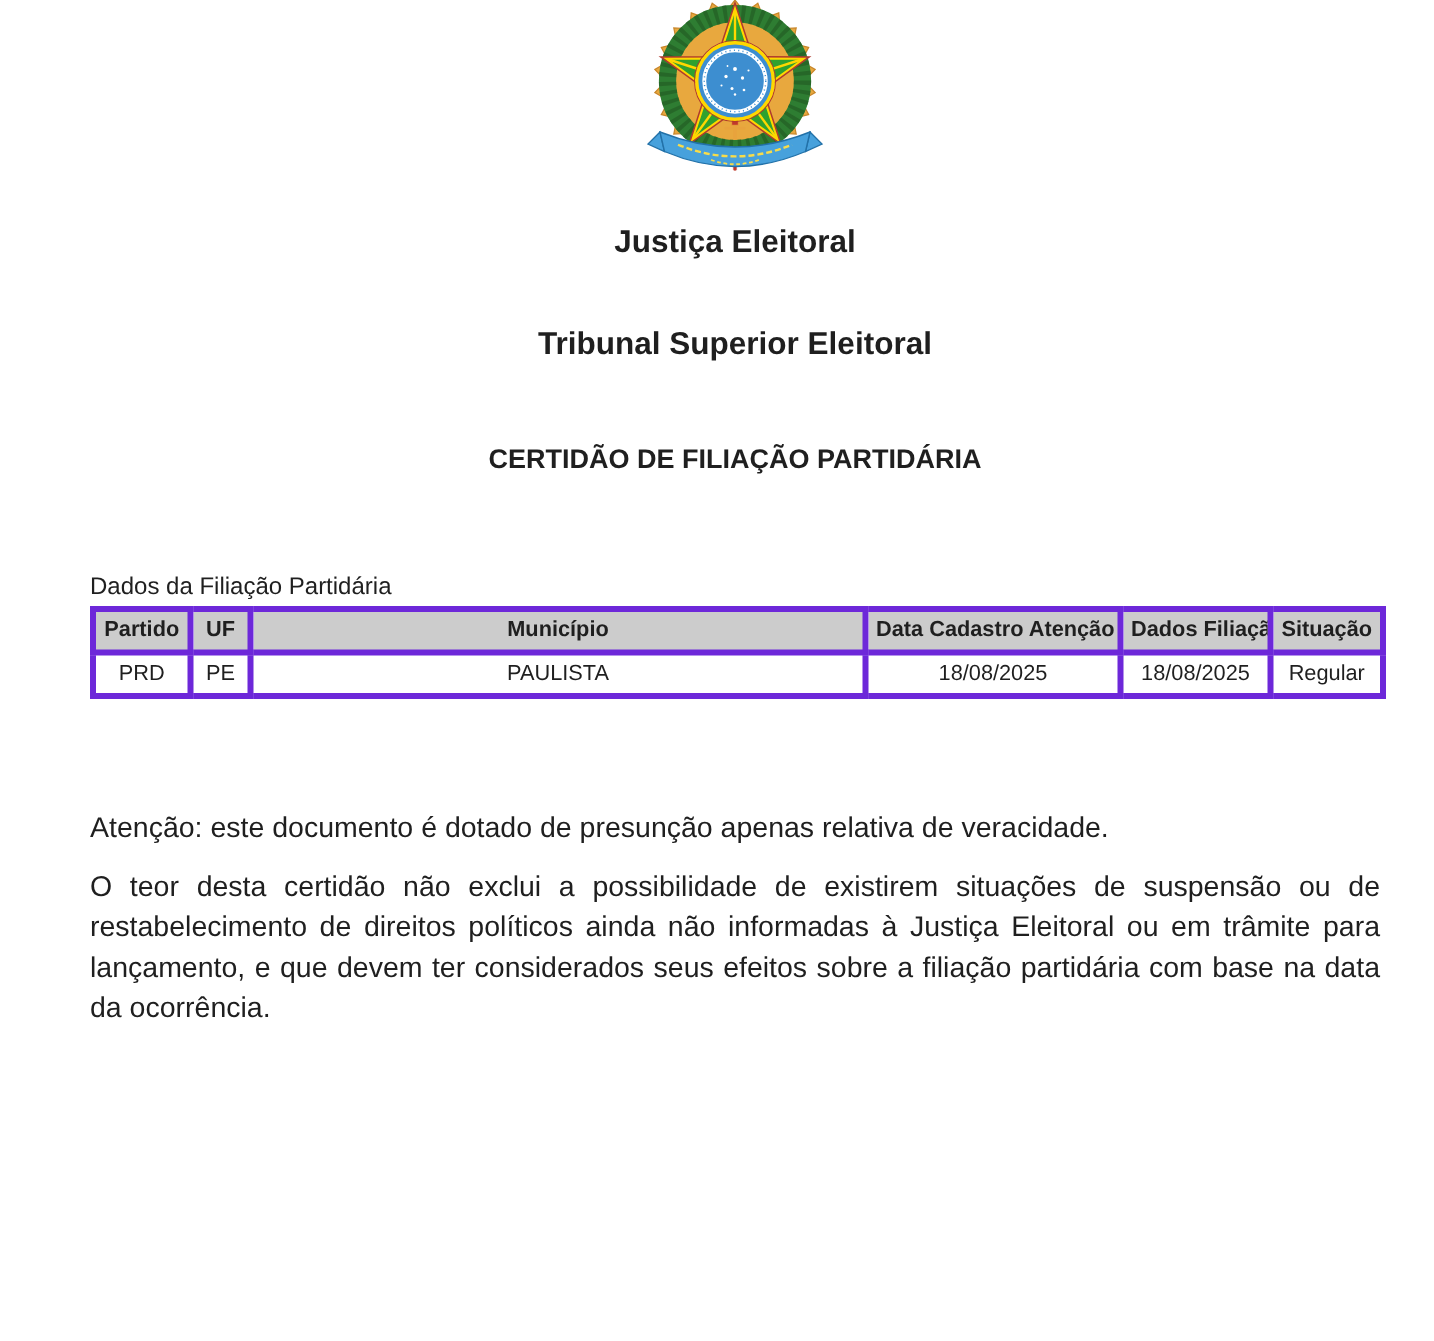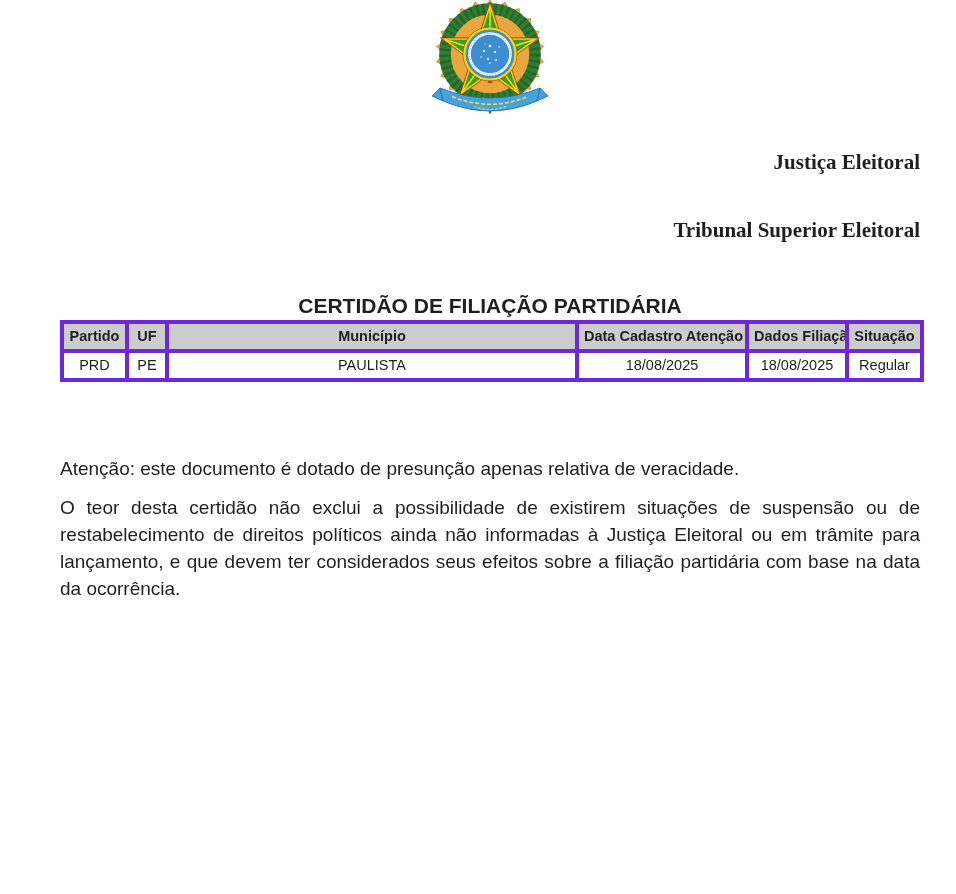--- a/index.html
+++ b/index.html
@@ -11,28 +11,27 @@
   body{
     width:956px;height:894px;overflow:hidden;
     font-family:"Liberation Sans","DejaVu Sans",sans-serif;
     color:var(--text);
   }
   .page{width:860px;margin:0 0 0 60px;}
 
   .emblem{display:block;margin:0 auto;}
 
   .org-line{
-    text-align:right;font-size:21px;line-height:28px;font-weight:bold;
+    text-align:center;font-size:21px;line-height:28px;font-weight:bold;
     margin:0;
-    font-family:Liberation Serif, serif;
   }
   .org-line.first{margin-top:32px;}
   .org-line.second{margin-top:40px;}
   .doc-title{
-    text-align:center;font-size:21px;line-height:28px;font-weight:bold;
+    text-align:center;font-size:18px;line-height:28px;font-weight:bold;
     margin:48px 0 0;
   }
 
   .cert-par{
     margin:52px 0 0;
     font-size:17px;line-height:27px;text-align:left;
   }
   .cert-par b{font-weight:bold;}
 
   .table-caption{
@@ -105,20 +104,21 @@
     <path d="M 10,88 Q 60,108 110,88 L 107,101 Q 60,121 13,101 Z" fill="#47a1dc" stroke="#2271a8" stroke-width="0.9"></path>
     <path d="M 22,96.5 Q 60,112 98,96.5" fill="none" stroke="#f7dc4a" stroke-width="1.6" stroke-dasharray="4 2"></path>
     <path d="M 44,106.5 Q 60,112.5 76,106.5" fill="none" stroke="#f7dc4a" stroke-width="1.2" stroke-dasharray="2.5 1.8"></path>
   </svg>
 
   <h1 class="org-line first">Justiça Eleitoral</h1>
   <h2 class="org-line second">Tribunal Superior Eleitoral</h2>
   <h3 class="doc-title">CERTIDÃO DE FILIAÇÃO PARTIDÁRIA</h3>
 
 
+  <div class="table-caption">Dados da Filiação Partidária</div>
 
   <table class="filiation">
     <colgroup>
       <col style="width:65px">
         <col style="width:40px">
         <col style="width:410px">
       <col style="width:170px">
         <col style="width:100px">
         <col style="width:75px">
     </colgroup>

